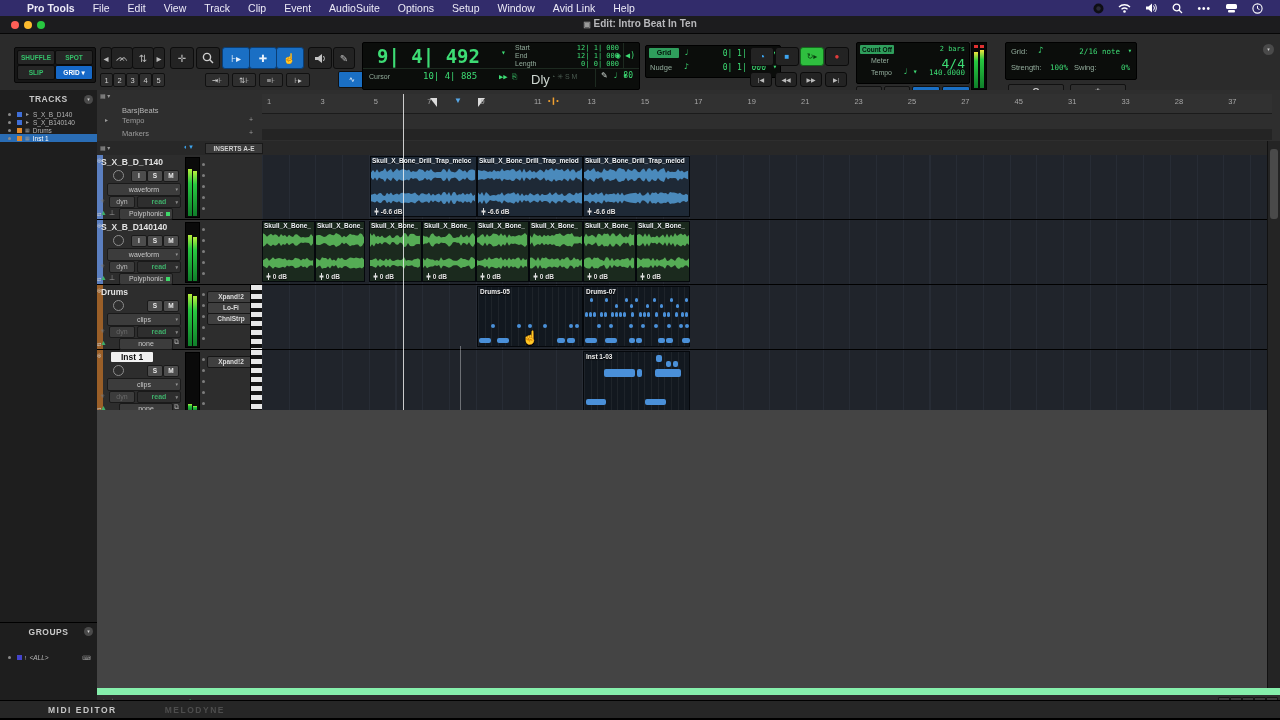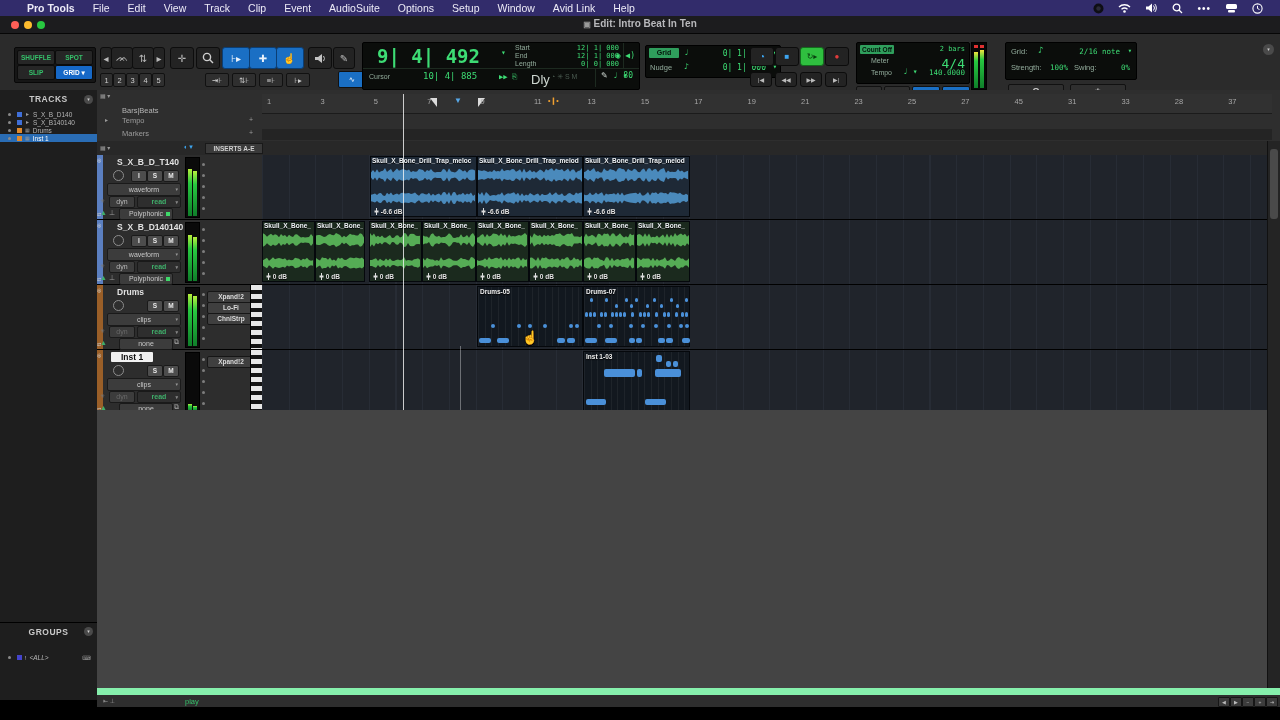--- a/index.html
+++ b/index.html
@@ -60,21 +60,21 @@
     border-bottom:1px solid #1b1b1b;}
   #bars-strip span{position:absolute;top:3px;font-size:7.5px;color:#a6a6a6;}
   #tempo-strip{position:absolute;left:165px;top:24px;width:1010px;height:14px;
     background:linear-gradient(#0d6b4c,#07452f);border-top:1px solid #0a2d1f;border-bottom:1px solid #04231a;}
   #markers-strip{position:absolute;left:165px;top:39px;width:1010px;height:11px;background:#242424;}
   
   #inserts-row{position:absolute;left:97px;top:51px;width:1183px;height:14px;background:#282828;border-bottom:1px solid #0c0c0c;}
   
   .thead{position:absolute;left:97px;width:165px;height:65px;background:#2d2d2d;border-bottom:1px solid #000;box-sizing:border-box;}
   .tstrip{position:absolute;left:0;top:0;width:6px;height:100%;}
-  .tname{position:absolute;left:20px;top:2px;font-size:8.5px;font-weight:bold;color:#e2e2e2;white-space:nowrap;}
+  .tname{position:absolute;left:4px;top:2px;font-size:8.5px;font-weight:bold;color:#e2e2e2;white-space:nowrap;}
   .tname.sel{left:14px;background:#f2f2f2;color:#111;padding:0 10px;border-radius:1px;}
   .hbtn{position:absolute;width:14px;height:10px;background:#4d4d4d;border:1px solid #1a1a1a;border-radius:2px;
     color:#e8e8e8;font-size:6.5px;font-weight:bold;text-align:center;line-height:10px;}
   .recdot{position:absolute;width:9px;height:9px;border-radius:50%;background:#2e2e2e;border:1.5px solid #8d8d8d;}
   .wide{position:absolute;background:#3c3c3c;border:1px solid #1a1a1a;border-radius:2px;color:#c8c8c8;
     font-size:7px;text-align:center;}
   .meterbox{position:absolute;left:88px;top:2px;width:13px;height:59px;background:#0a0a0a;border:1px solid #000;}
   .mbar{position:absolute;bottom:1px;width:4px;background:linear-gradient(#b7f03c,#27c840 30%,#0f7e2a);}
   .insdot{position:absolute;width:3px;height:3px;border-radius:50%;background:#7d7d7d;}
   .insbtn{position:absolute;left:110px;width:46px;height:10px;background:#3f3f3f;border:1px solid #161616;
@@ -743,13 +743,17 @@
       <span class="glyph" style="position:absolute;left:6px;top:2px;font-size:6px;">⇤ ⊥</span>
       <span style="position:absolute;left:88px;top:2px;color:#35c06a;font-size:7.5px;">play</span>
       <div class="zbtn" style="left:1121px;">◀</div>
       <div class="zbtn" style="left:1133px;">▶</div>
       <div class="zbtn" style="left:1145px;">−</div>
       <div class="zbtn" style="left:1157px;">+</div>
       <div class="zbtn" style="left:1169px;">⇥</div>
     </div>
   </div>
 
+  <div id="tabsbar">
+      <div class="tab" style="color: rgb(198, 198, 198);">MIDI EDITOR</div>
+      <div class="tab" style="color: rgb(77, 77, 77);">MELODYNE</div>
+    </div>
 </div>
 
 </body></html>

